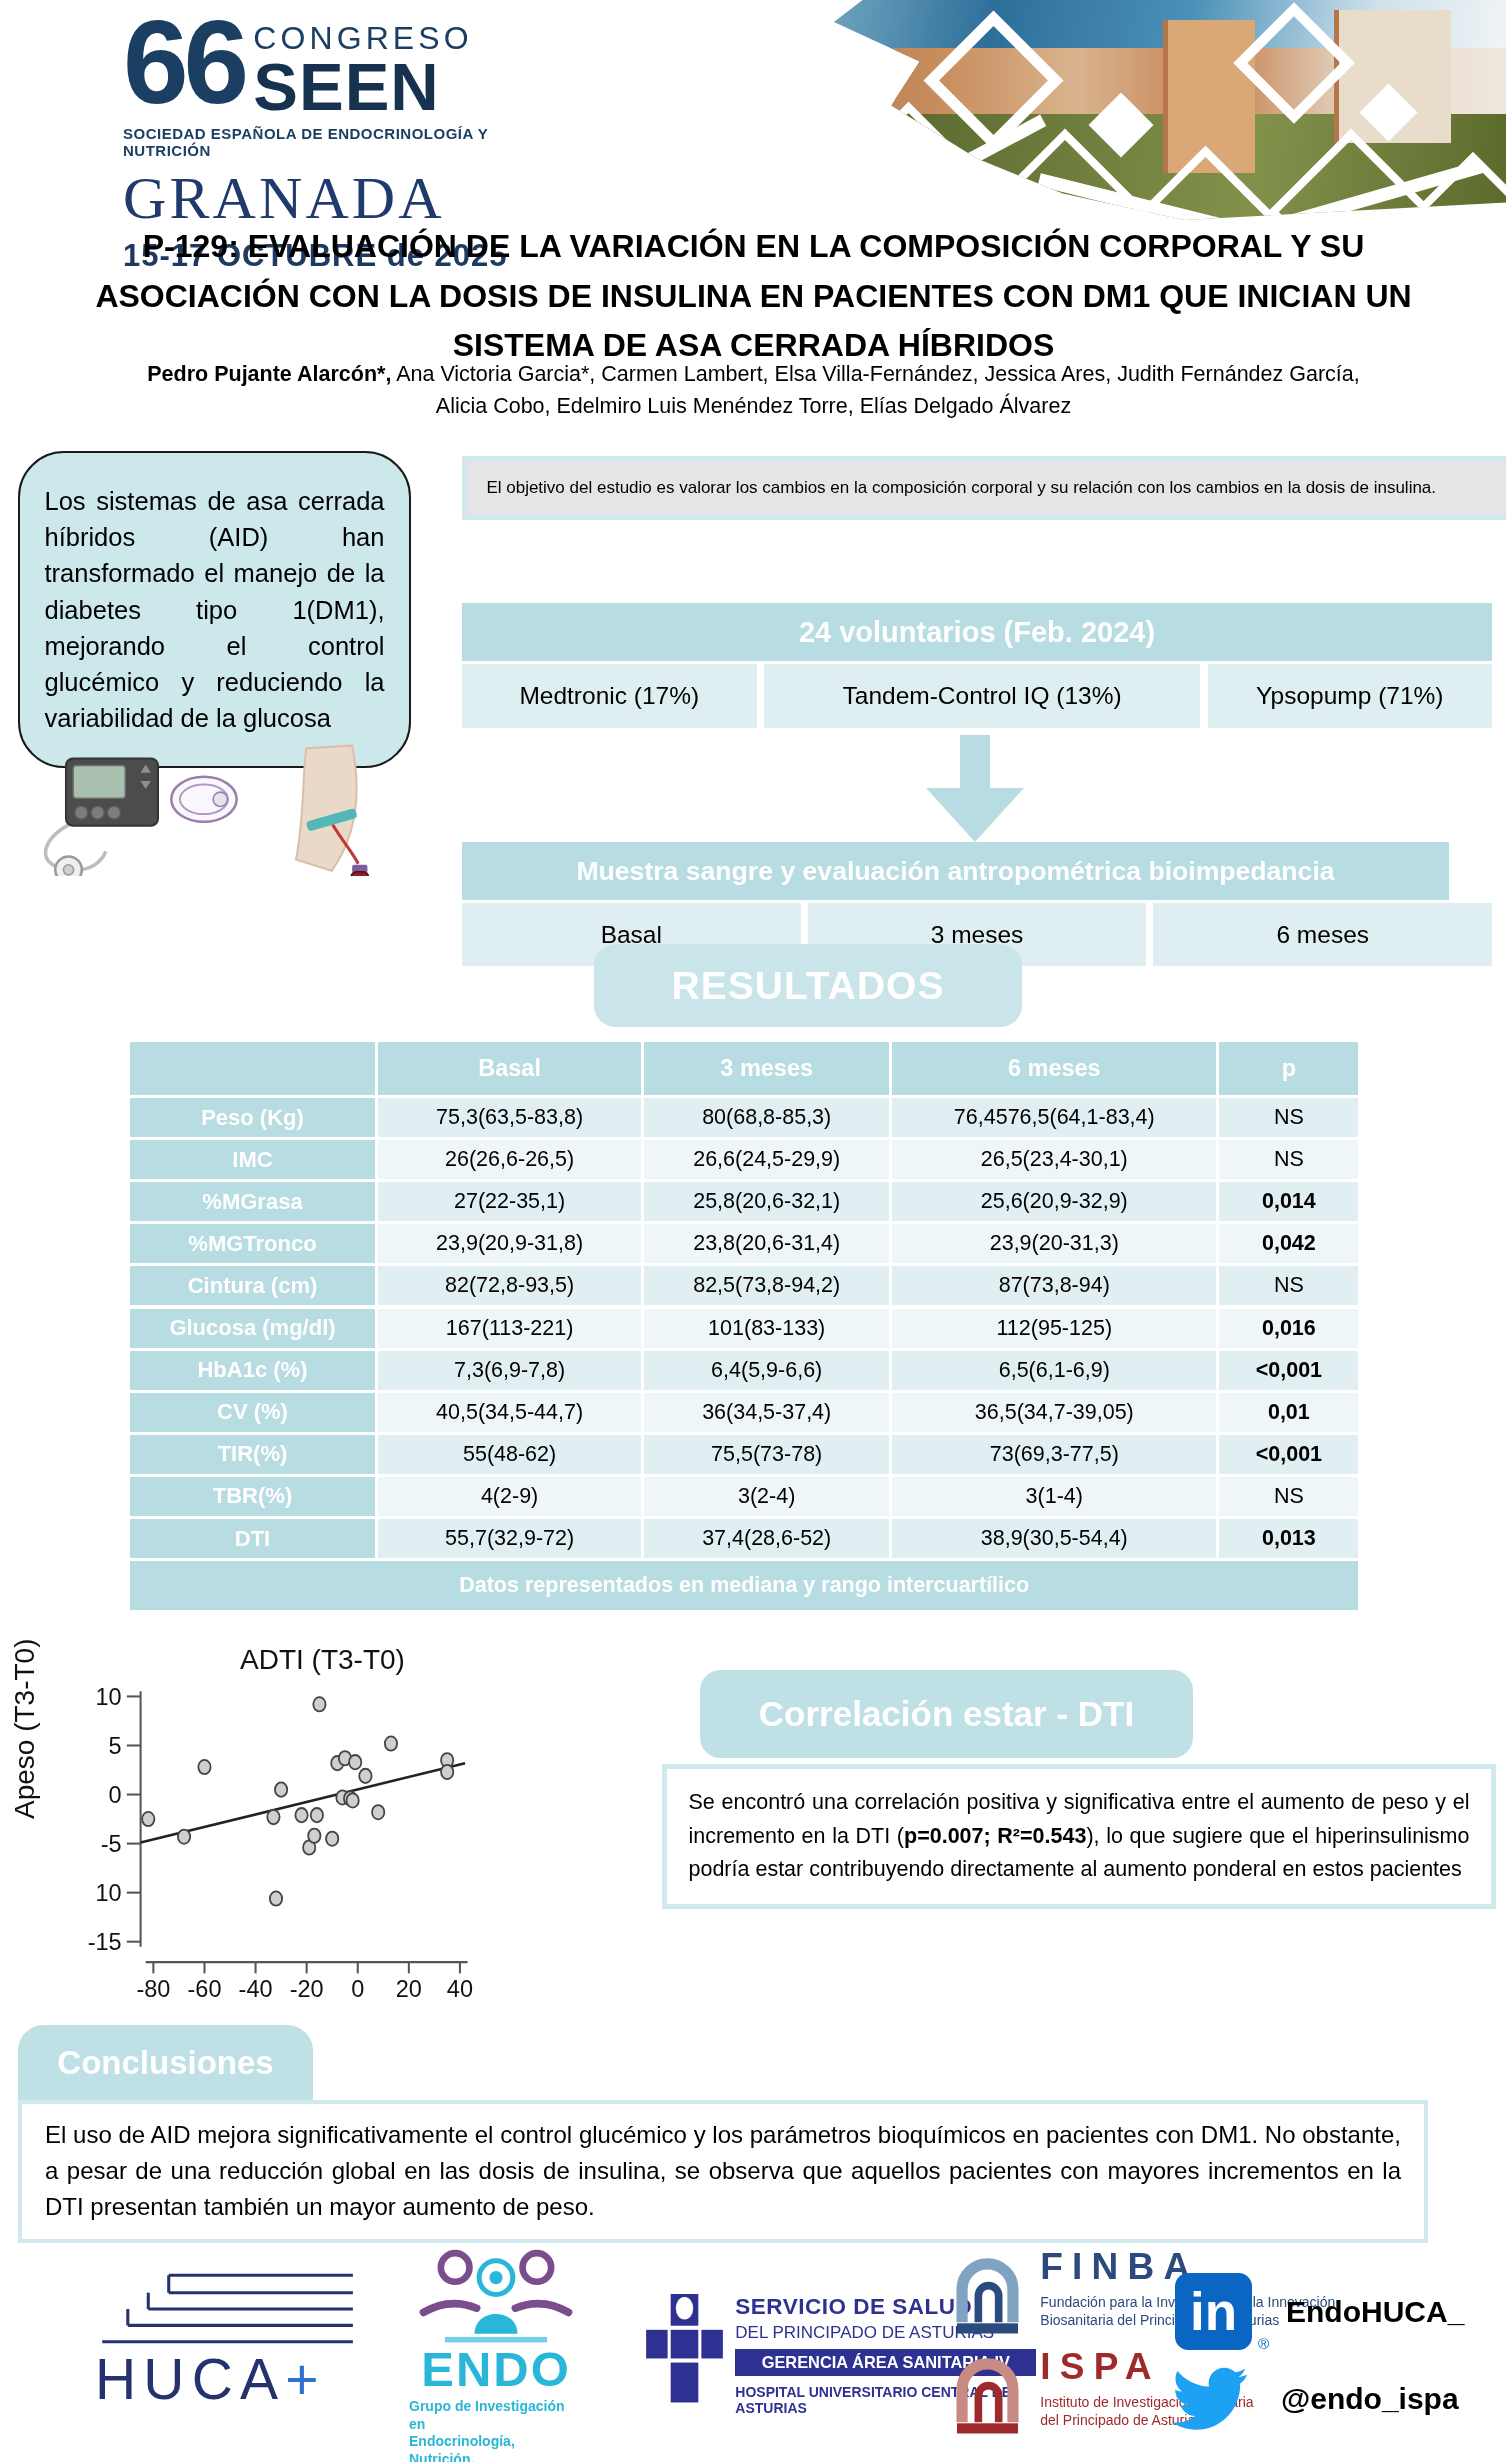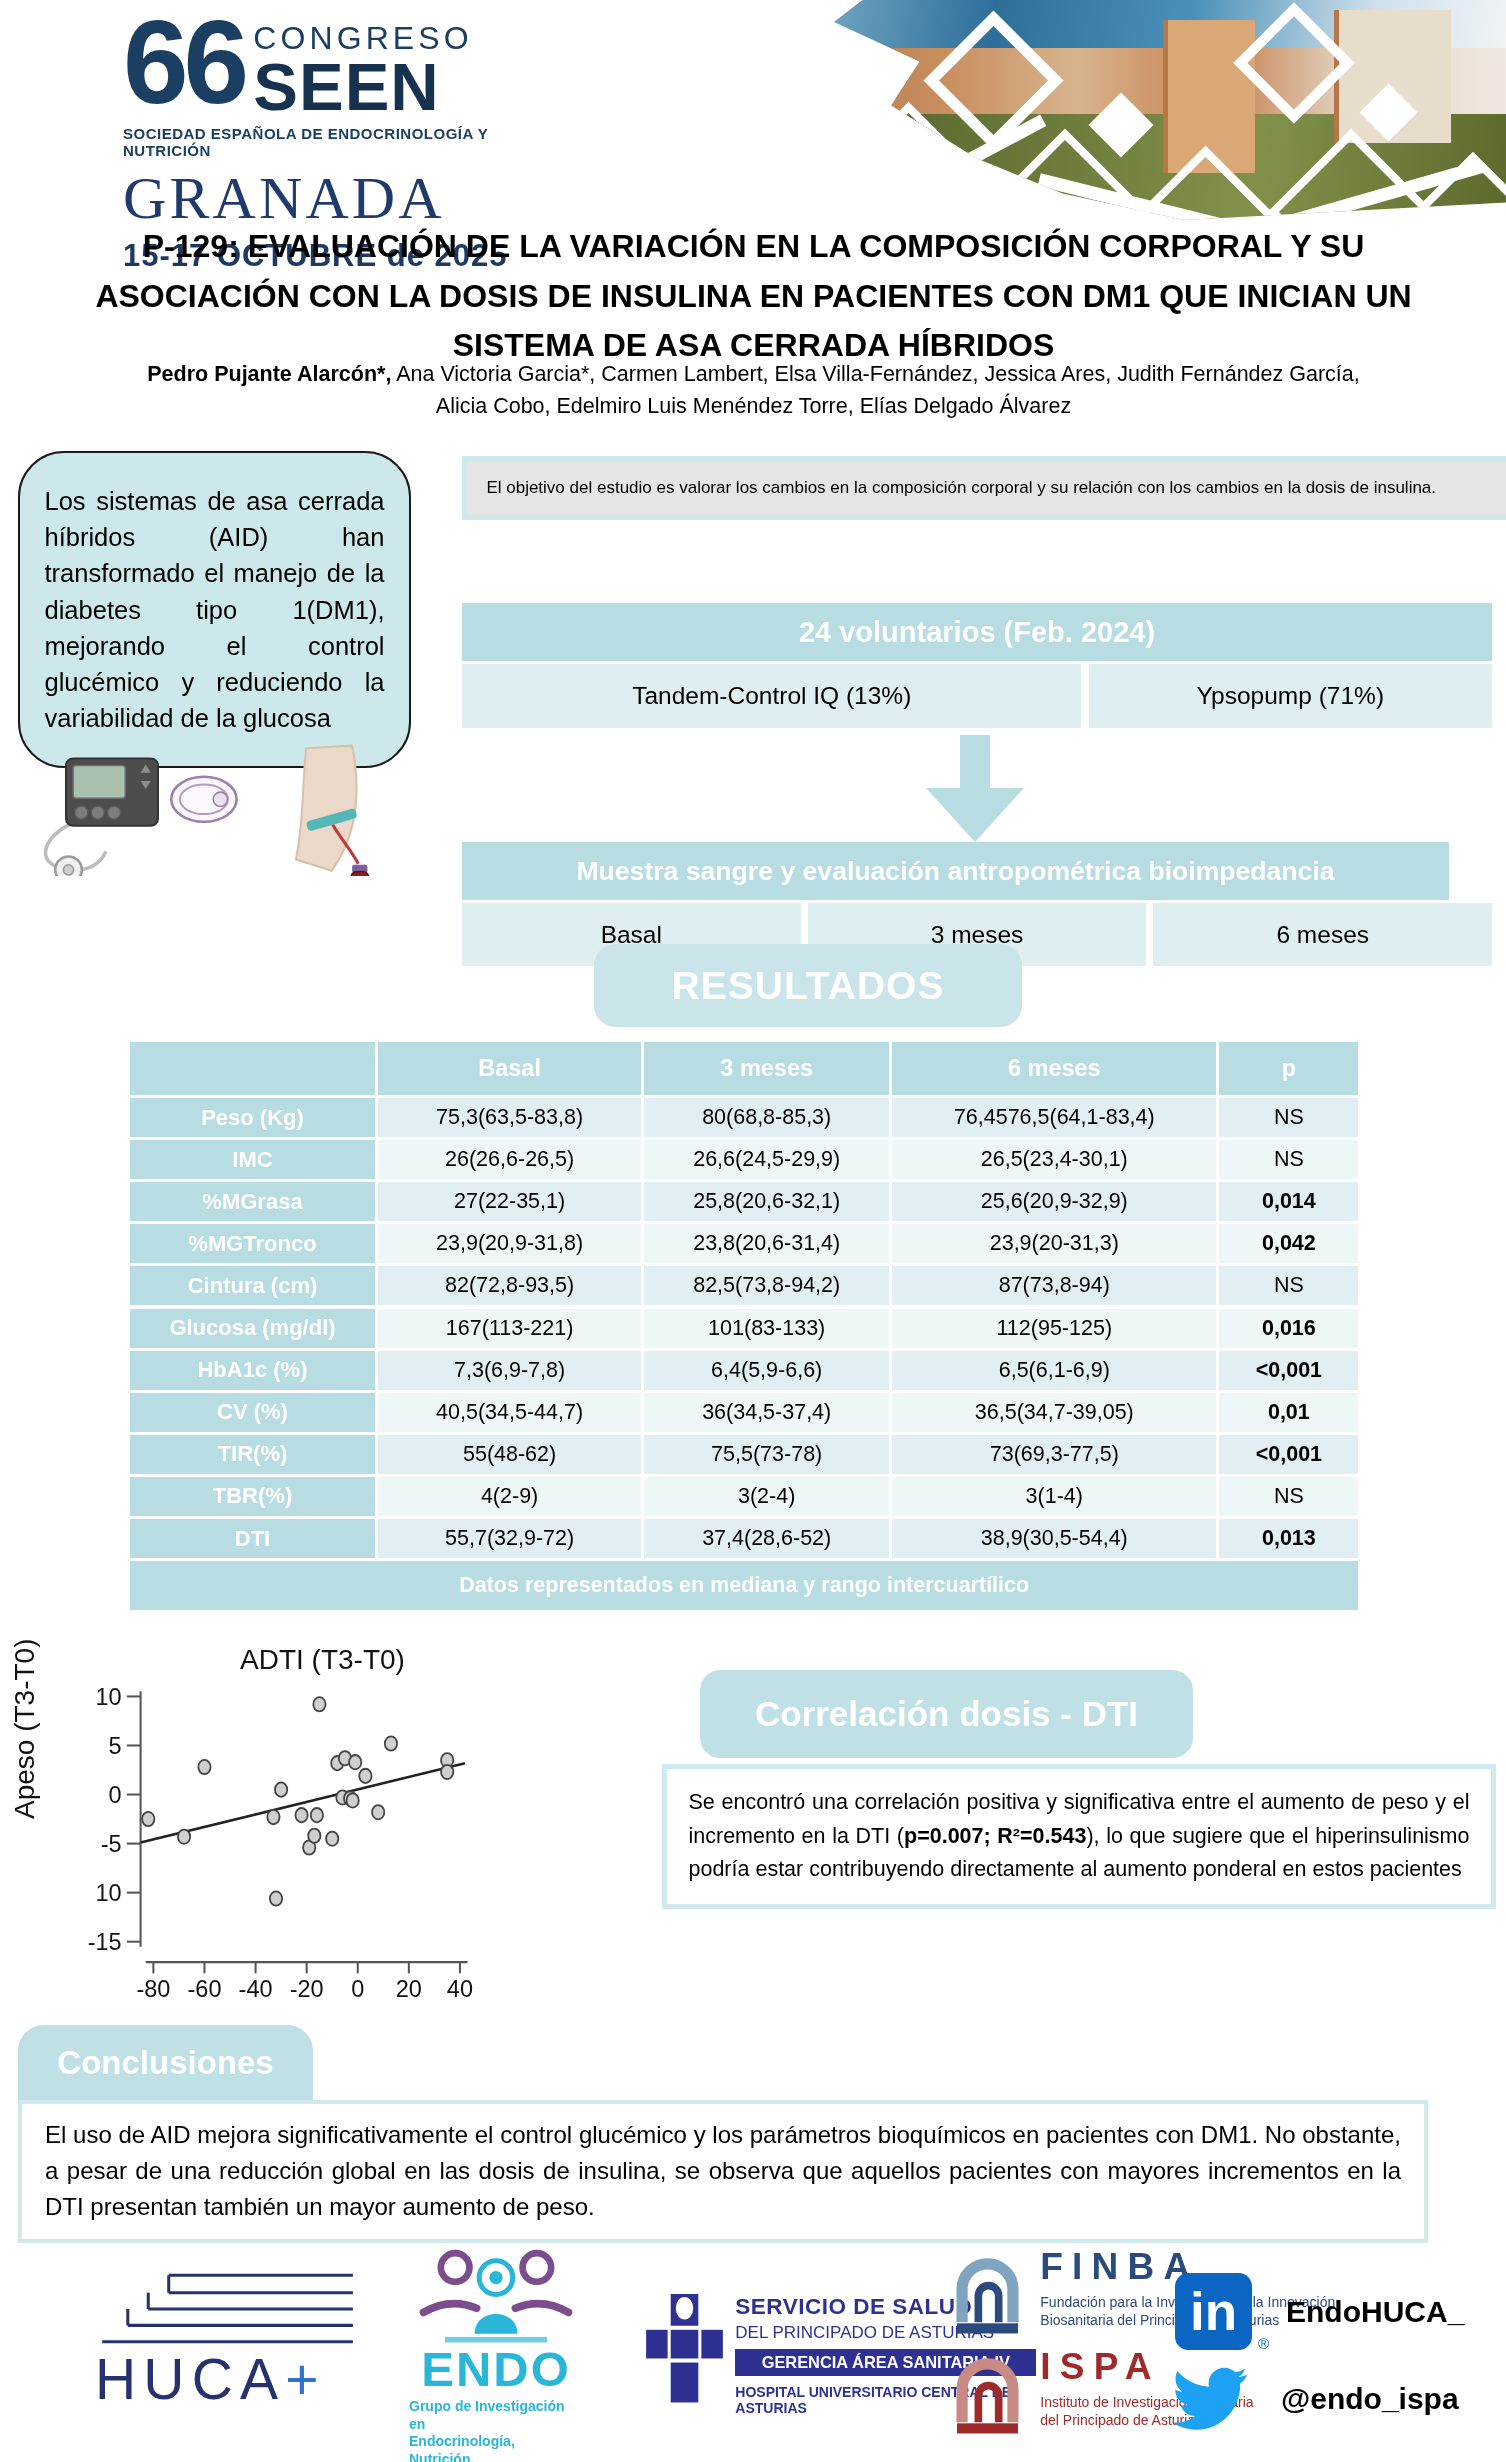--- a/index.html
+++ b/index.html
@@ -184,20 +184,21 @@
       <path d="M612,160 C630,190 648,210 662,236" stroke="#c23737" stroke-width="6" fill="none"></path>
       <rect x="650" y="238" width="30" height="16" rx="4" fill="#7a5fa0"></rect>
       <rect x="648" y="252" width="34" height="70" rx="10" fill="#8b1f1f" stroke="#5a0f0f" stroke-width="3"></rect>
     </svg>
   </div>
 
   <div class="abs objective">El objetivo del estudio es valorar los cambios en la composición corporal y su relación con los cambios en la dosis de insulina.</div>
 
   <div class="abs band vol-band">24 voluntarios (Feb. 2024)</div>
   <div class="abs vol-row">
+    <div class="cell vc1">Medtronic (17%)</div>
     <div class="cell vc2">Tandem-Control IQ (13%)</div>
     <div class="cell vc3">Ypsopump (71%)</div>
   </div>
 
   <div class="abs arrow-stem"></div>
   <div class="abs arrow-head"></div>
 
   <div class="abs band mue-band">Muestra sangre y evaluación antropométrica bioimpedancia</div>
   <div class="abs mue-row">
     <div class="cell mc">Basal</div>
@@ -322,21 +323,21 @@
       <ellipse cx="595" cy="239.68" rx="12" ry="14" fill="#cfcfcf" stroke="#444" stroke-width="3.5"></ellipse>
       <ellipse cx="600" cy="243.51999999999998" rx="12" ry="14" fill="#cfcfcf" stroke="#444" stroke-width="3.5"></ellipse>
       <ellipse cx="605" cy="168.64" rx="12" ry="14" fill="#cfcfcf" stroke="#444" stroke-width="3.5"></ellipse>
       <ellipse cx="625" cy="195.51999999999998" rx="12" ry="14" fill="#cfcfcf" stroke="#444" stroke-width="3.5"></ellipse>
       <ellipse cx="650" cy="266.56" rx="12" ry="14" fill="#cfcfcf" stroke="#444" stroke-width="3.5"></ellipse>
       <ellipse cx="675" cy="132.16" rx="12" ry="14" fill="#cfcfcf" stroke="#444" stroke-width="3.5"></ellipse>
       <ellipse cx="785" cy="164.8" rx="12" ry="14" fill="#cfcfcf" stroke="#444" stroke-width="3.5"></ellipse>
       <ellipse cx="785" cy="187.84" rx="12" ry="14" fill="#cfcfcf" stroke="#444" stroke-width="3.5"></ellipse>
     </svg>
 
-  <div class="abs corr-title">Correlación dosis - DTI</div>
+  <div class="abs corr-title">Correlación estar - DTI</div>
   <div class="abs corr-box">
     <span>Se encontró una correlación positiva y significativa entre el aumento de peso y el incremento en la DTI (</span><b>p=0.007; R²=0.543</b><span>), lo que sugiere que el hiperinsulinismo podría estar contribuyendo directamente al aumento ponderal en estos pacientes</span>
   </div>
 
   <div class="abs conc-tab">Conclusiones</div>
   <div class="abs conc-box">El uso de AID mejora significativamente el control glucémico y los parámetros bioquímicos en pacientes con DM1. No obstante, a pesar de una reducción global en las dosis de insulina, se observa que aquellos pacientes con mayores incrementos en la DTI presentan también un mayor aumento de peso.</div>
 
   <div class="abs huca">
     <svg width="266" height="77" viewBox="0 0 520 150">
       <g stroke="#25326e" stroke-width="6" fill="none">

